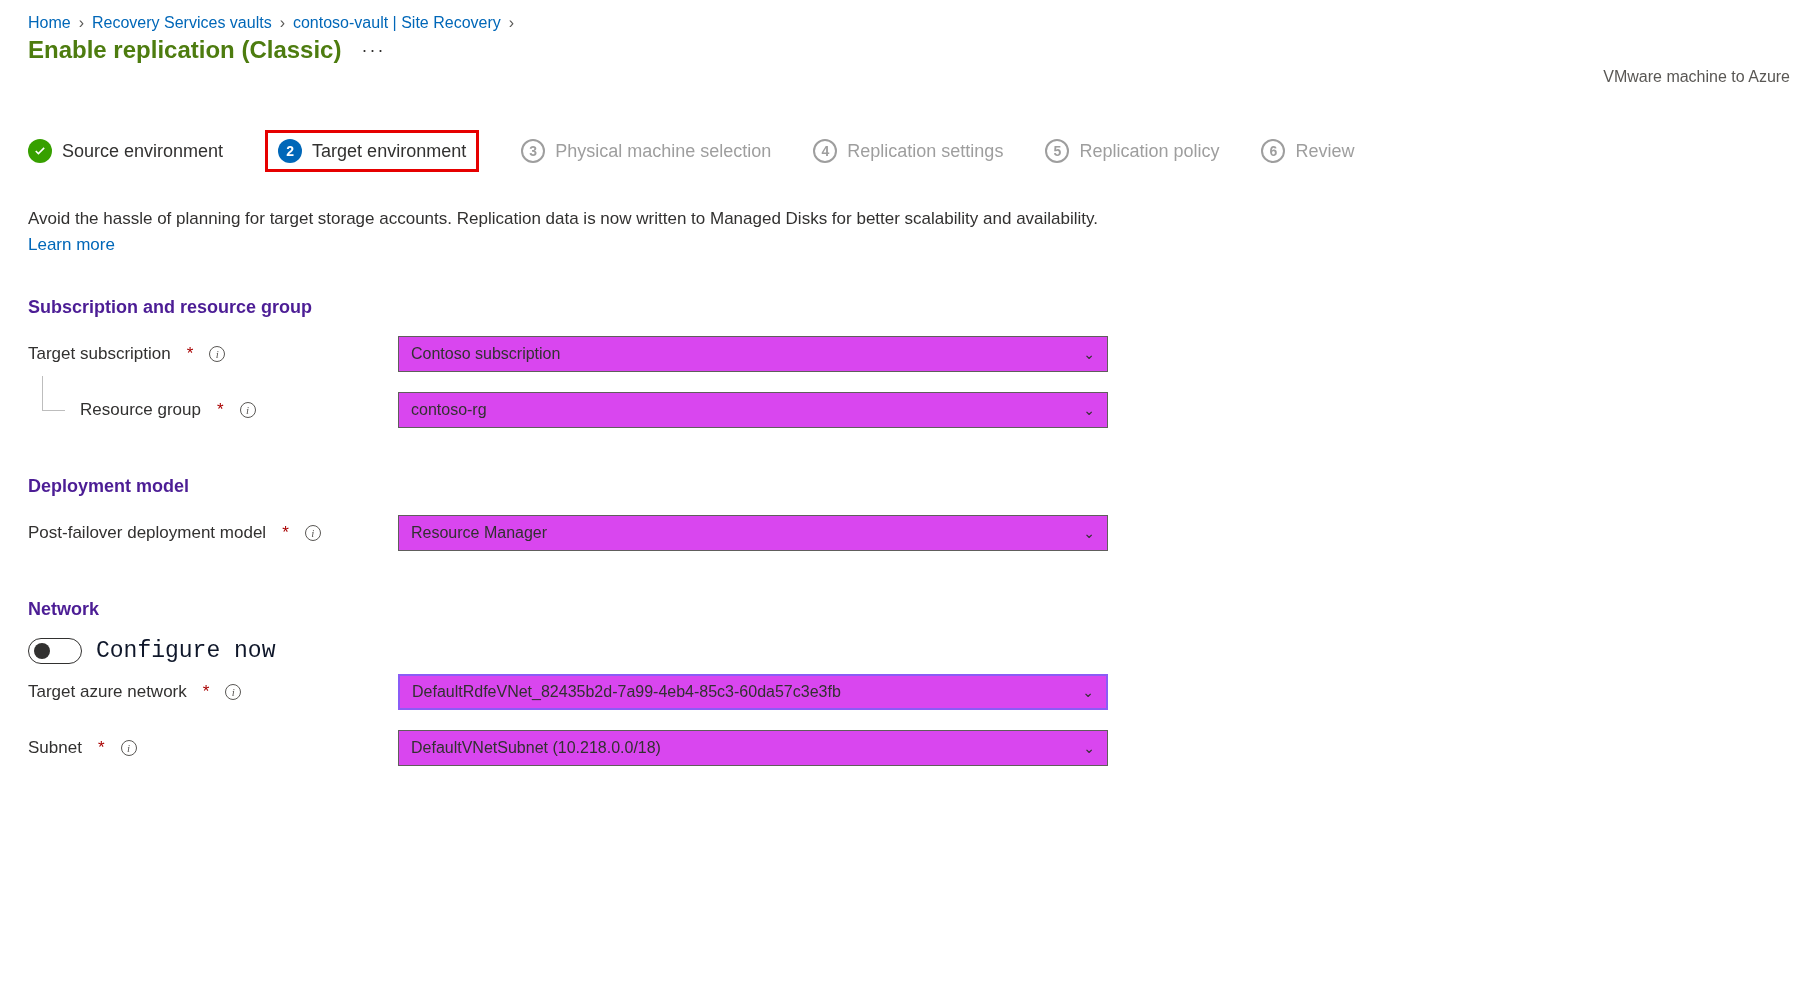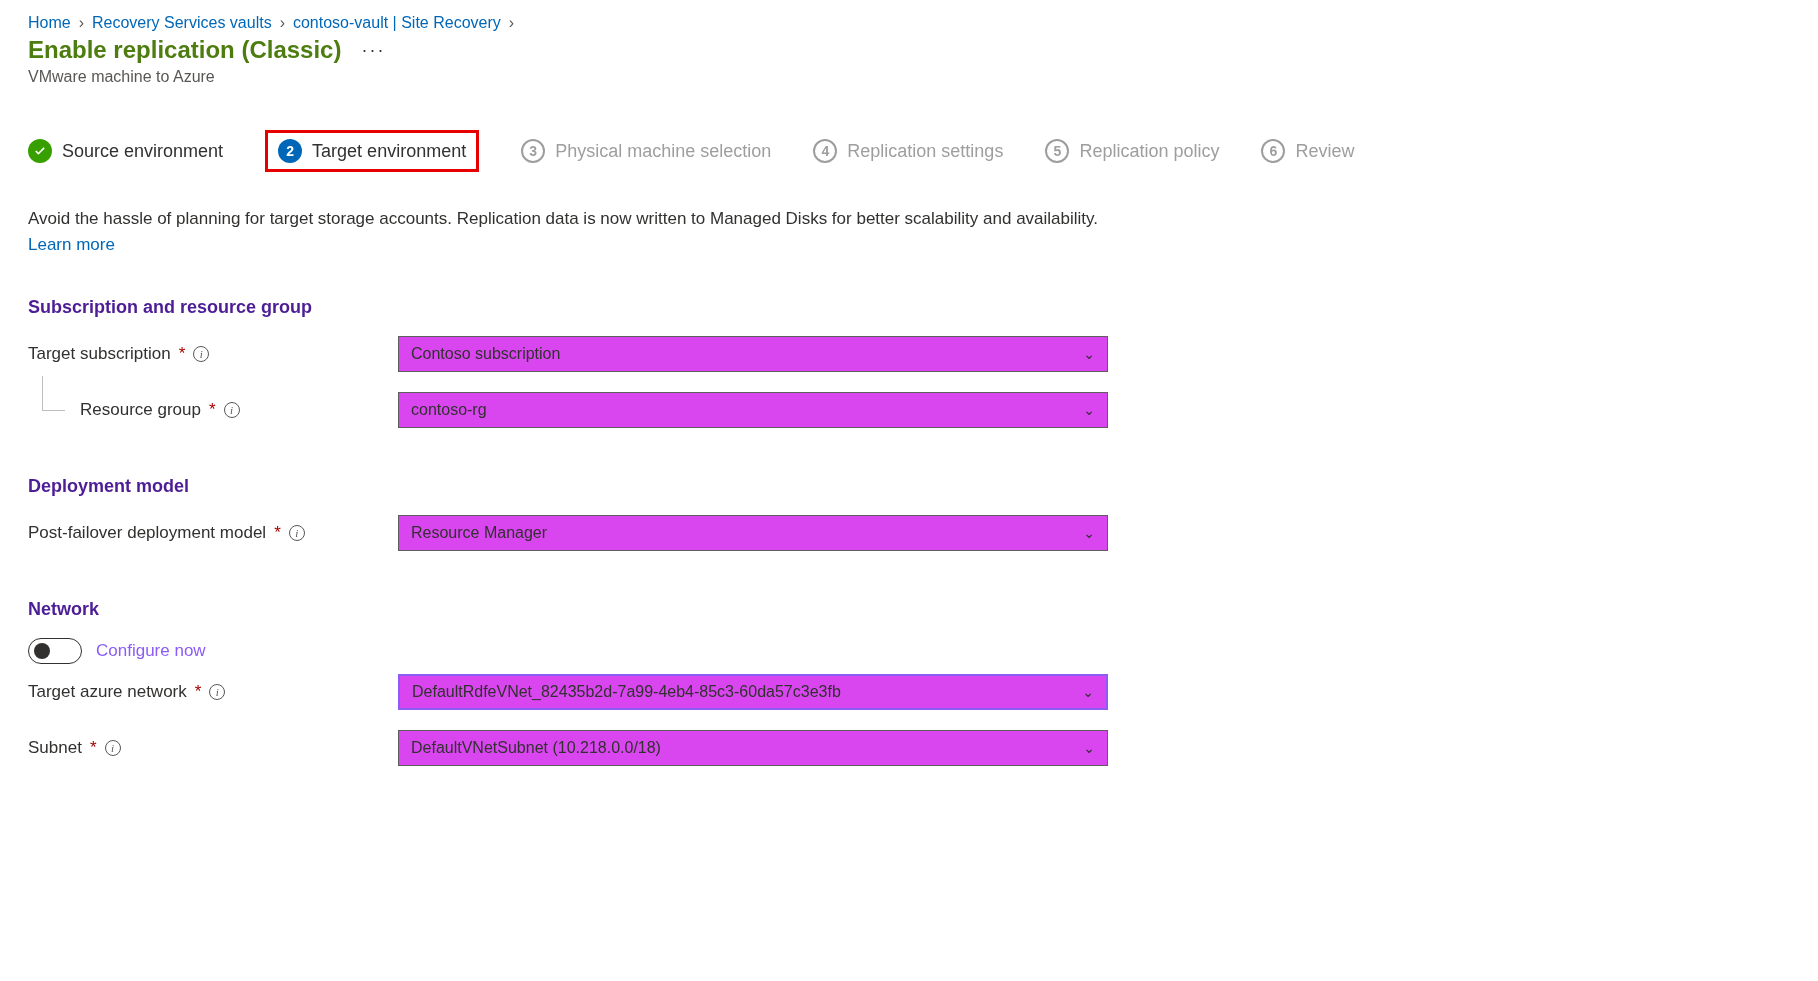--- a/index.html
+++ b/index.html
@@ -6,21 +6,21 @@
     body { background: #fff; color: #323130; padding: 14px 28px; font-size: 14px; }
 
     
     .breadcrumb { display: flex; align-items: center; gap: 8px; font-size: 16px; margin-bottom: 4px; flex-wrap: wrap; }
     .breadcrumb .crumb { color: #0067b8; cursor: pointer; }
     .breadcrumb .sep { color: #5b5a58; font-size: 16px; }
 
     
     .page-title-row { display: flex; align-items: center; gap: 20px; }
     .page-title { font-size: 24px; font-weight: 700; color: #4d7c0f; }
-    .page-subtitle { font-size: 16px; color: #595754; margin-top: 4px; margin-bottom: 44px; }
+    .page-subtitle { font-size: 16px; color: #595754; margin-top: 4px; margin-bottom: 44px; text-align: right; }
     .dots { color: #323130; font-size: 18px; letter-spacing: 2px; cursor: pointer; }
 
     
     .wizard { display: flex; align-items: center; gap: 42px; margin-bottom: 34px; flex-wrap: wrap; }
     .step { display: flex; align-items: center; gap: 10px; font-size: 18px; }
     .step .circle {
       width: 24px; height: 24px; border-radius: 50%;
       display: flex; align-items: center; justify-content: center;
       font-size: 14px; font-weight: 600;
     }
@@ -32,21 +32,21 @@
     .step.todo .label { color: #9e9e9e; }
     .step.highlighted { border: 3px solid #e60000; padding: 6px 10px; }
 
     
     .intro { font-size: 17px; color: #323130; max-width: 1070px; line-height: 1.5; margin-bottom: 40px; }
     .intro a { color: #0067b8; text-decoration: none; cursor: pointer; }
 
     
     .section-title { font-size: 18px; font-weight: 600; color: #4c1d95; margin-bottom: 18px; }
     .form-row { display: flex; align-items: center; margin-bottom: 20px; }
-    .form-label-col { width: 370px; display: flex; align-items: center; gap: 8px; font-size: 17px; color: #323130; }
+    .form-label-col { width: 370px; display: flex; align-items: center; gap: 16px; font-size: 17px; color: #323130; }
     .indent { padding-left: 52px; position: relative; }
     .indent::before {
       content: ""; position: absolute; left: 14px; top: -24px; width: 22px; height: 34px;
       border-left: 1px solid #bdbdbd; border-bottom: 1px solid #bdbdbd;
     }
     .req { color: #a80000; }
     .info-icon {
       width: 16px; height: 16px; border: 1px solid #595754; border-radius: 50%;
       display: inline-flex; align-items: center; justify-content: center;
       font-size: 11px; color: #595754; font-style: italic; font-family: Georgia, serif;
@@ -65,21 +65,21 @@
     
     .toggle-row { display: flex; align-items: center; gap: 14px; margin-bottom: 10px; }
     .toggle {
       width: 54px; height: 26px; border: 1px solid #323130; border-radius: 14px;
       position: relative; cursor: pointer; background: #fff;
     }
     .toggle .knob {
       width: 16px; height: 16px; background: #323130; border-radius: 50%;
       position: absolute; top: 4px; left: 5px;
     }
-    .toggle-label { font-size: 17px; color: #8b5cf6; }
+    .toggle-label { font-size: 23px; color: #0f172a; font-family: Liberation Mono, monospace; }
   </style>
 </head>
 <body>
 
 <nav class="breadcrumb">
   <span class="crumb">Home</span>
   <span class="sep">›</span>
   <span class="crumb">Recovery Services vaults</span>
   <span class="sep">›</span>
   <span class="crumb">contoso-vault | Site Recovery</span>

